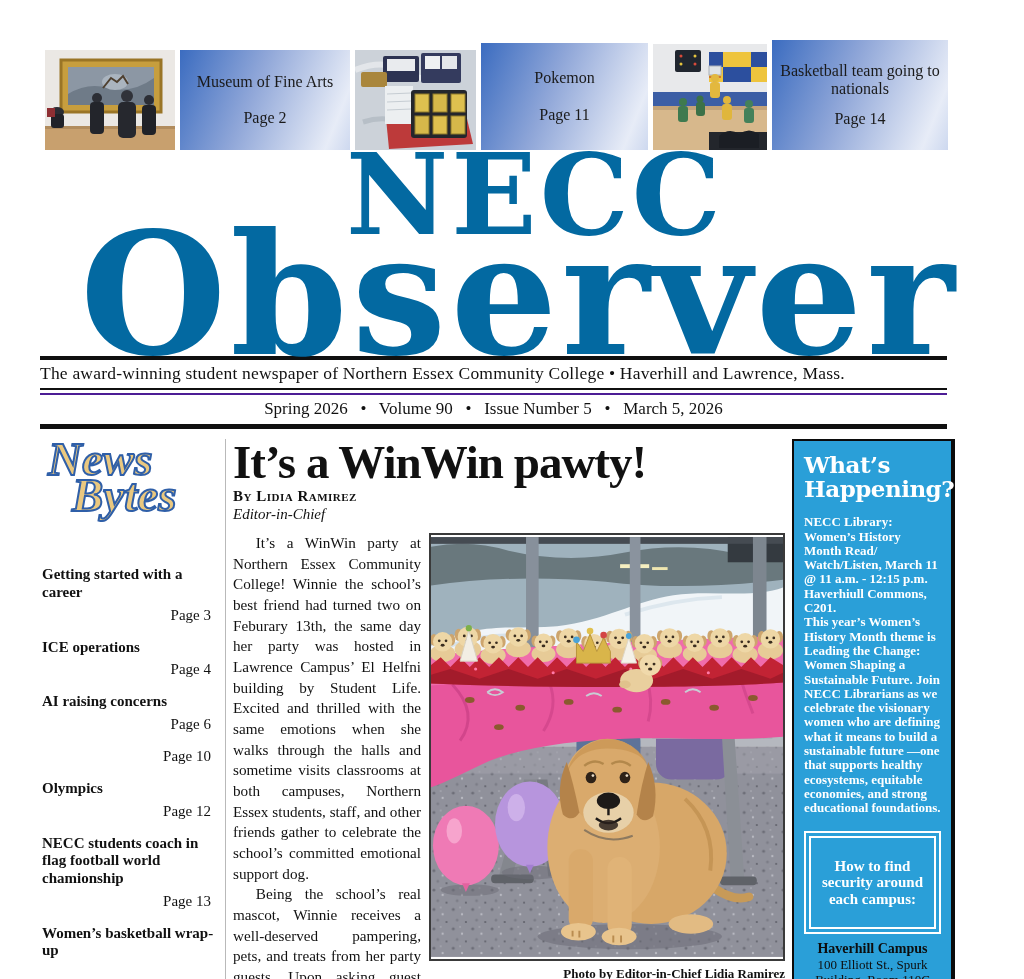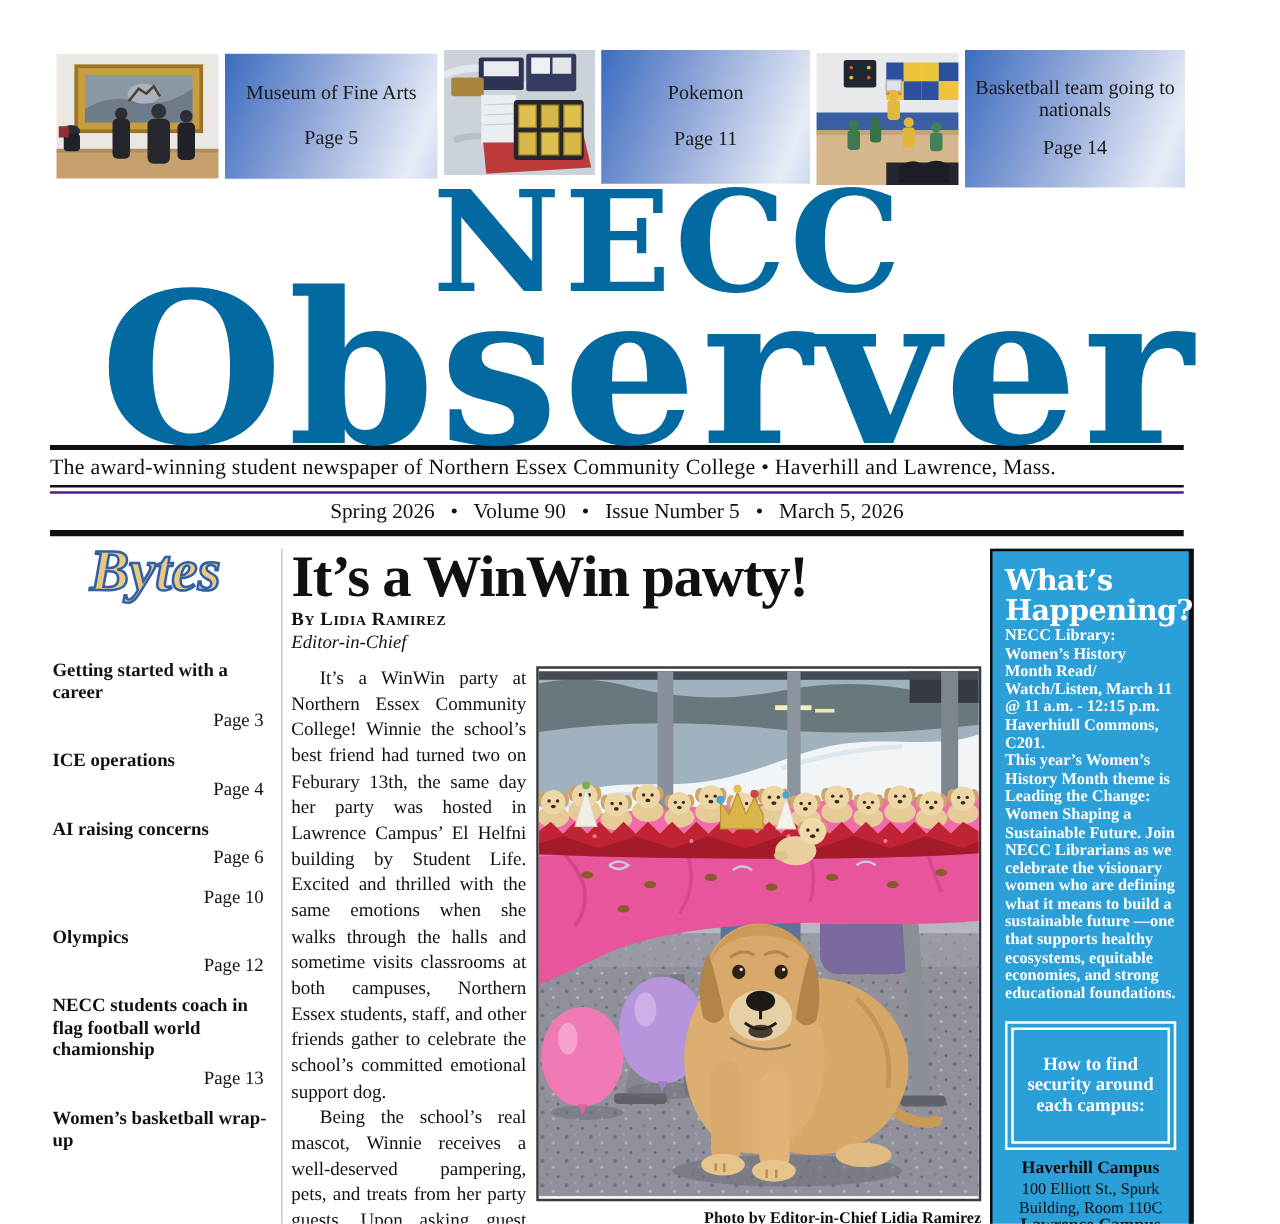--- a/index.html
+++ b/index.html
@@ -1,21 +1,21 @@
 <!DOCTYPE html>
 <html><head>
 <meta charset="utf-8">
 <style>
   html,body{margin:0;padding:0;}
   body{
     width:1024px;height:979px;background:#ffffff;overflow:hidden;
     font-family:"Liberation Serif", serif;color:#111;position:relative;
   }
   
-  .banner{margin:40px 0 0 45px;width:907px;display:flex;gap:5px;align-items:flex-start;}
+  .banner{margin:40px 0 0 45px;width:907px;display:flex;gap:5px;align-items:flex-end;}
   .banner svg{display:block;width:100%;height:100%;}
   .b-photo{overflow:hidden;}
   .bp1{width:130px;height:100px;margin-top:3px;}
   .bp2{width:121px;height:100px;}
   .bp3{width:114px;height:106px;margin-top:2px;}
   .tile{
     background:linear-gradient(112deg,#3b6cc0 0%,#8fa6d8 42%,#e7ecf7 88%,#cdd8ef 100%);
     display:flex;flex-direction:column;justify-content:center;align-items:center;
     text-align:center;font-size:16px;color:#1a1a1a;gap:18px;padding:4px;box-sizing:border-box;
   }
@@ -66,21 +66,21 @@
   .party-photo{width:352px;height:424px;border:2px solid #3a3a3a;}
   .party-photo svg{display:block;width:100%;height:100%;}
   .photo-credit{text-align:right;font-weight:bold;font-size:13px;margin-top:5px;}
   
   .panel{
     width:163px;margin-left:7px;box-sizing:border-box;background:#2a9fd8;
     border:2px solid #0b0b0b;border-right-width:4px;border-bottom-width:4px;
     padding:12px 10px 14px 10px;color:#fff;
   }
   .panel-title{font-family:"DejaVu Serif",serif;font-weight:bold;font-size:23px;line-height:1.05;letter-spacing:-.5px;}
-  .panel-body{font-weight:bold;font-size:13px;line-height:1.1;margin-top:0;}
+  .panel-body{font-weight:bold;font-size:13px;line-height:1.1;margin-top:14px;}
   .panel-body .pb2{margin-top:0;}
   .sec-box{border:2px solid #fff;padding:3px;margin-top:15px;}
   .sec-box-inner{border:2px solid #fff;padding:20px 3px;text-align:center;font-weight:bold;font-size:15px;line-height:1.1;}
   .sec-text{color:#0d0d0d;text-align:center;margin-top:7px;font-size:13px;line-height:1.16;}
   .sec-campus{font-weight:bold;font-size:14px;}
   .sec-addr2{font-size:12.3px;letter-spacing:-.3px;}
 </style>
 </head>
 <body>
 
@@ -105,21 +105,21 @@
           <rect x="45" y="52" width="14" height="32" rx="4" fill="#23252b"></rect>
         <circle cx="82" cy="46" r="6" fill="#303239"></circle>
           <rect x="73" y="52" width="18" height="36" rx="5" fill="#26282e"></rect>
         <circle cx="104" cy="50" r="5" fill="#2c2e35"></circle>
           <rect x="97" y="55" width="14" height="30" rx="4" fill="#202228"></rect>
       </svg>
     </div>
 
     <div class="tile tile1">
       <div class="t-title">Museum of Fine Arts</div>
-      <div class="t-page">Page 5</div>
+      <div class="t-page">Page 2</div>
     </div>
 
     <div class="b-photo bp2">
       <svg viewBox="0 0 121 100">
         <rect width="121" height="100" fill="#ccd2d9"></rect>
         <path d="M0,20 q30,-12 50,2 q20,12 40,2" stroke="#e8ebee" stroke-width="6" fill="none" opacity=".8"></path>
         <path d="M8,72 q25,-8 45,4" stroke="#aeb6bf" stroke-width="5" fill="none" opacity=".7"></path>
         <path d="M70,90 q20,-10 40,-2" stroke="#e3e7ea" stroke-width="5" fill="none" opacity=".7"></path>
         <polygon points="30,58 108,52 118,94 34,99" fill="#bd3a3a"></polygon>
         <rect x="28" y="6" width="36" height="26" rx="2" fill="#2d3352"></rect>
@@ -205,20 +205,21 @@
     <div class="observer">Observer</div>
   </div>
 
   <div class="tagline">The award-winning student newspaper of Northern Essex Community College • Haverhill and Lawrence, Mass.</div>
   <div class="dateline">Spring 2026   •   Volume 90   •   Issue Number 5   •   March 5, 2026</div>
 
   <div class="main">
 
     <div class="sidebar">
       <div class="nb-logo">
+        <div>News</div>
         <div class="nb-line2">Bytes</div>
       </div>
       <div class="nb-item">
         <div class="nb-title">Getting started with a  career</div>
         <div class="nb-page">Page 3</div>
       </div>
       <div class="nb-item">
         <div class="nb-title">ICE operations</div>
         <div class="nb-page">Page 4</div>
       </div>

